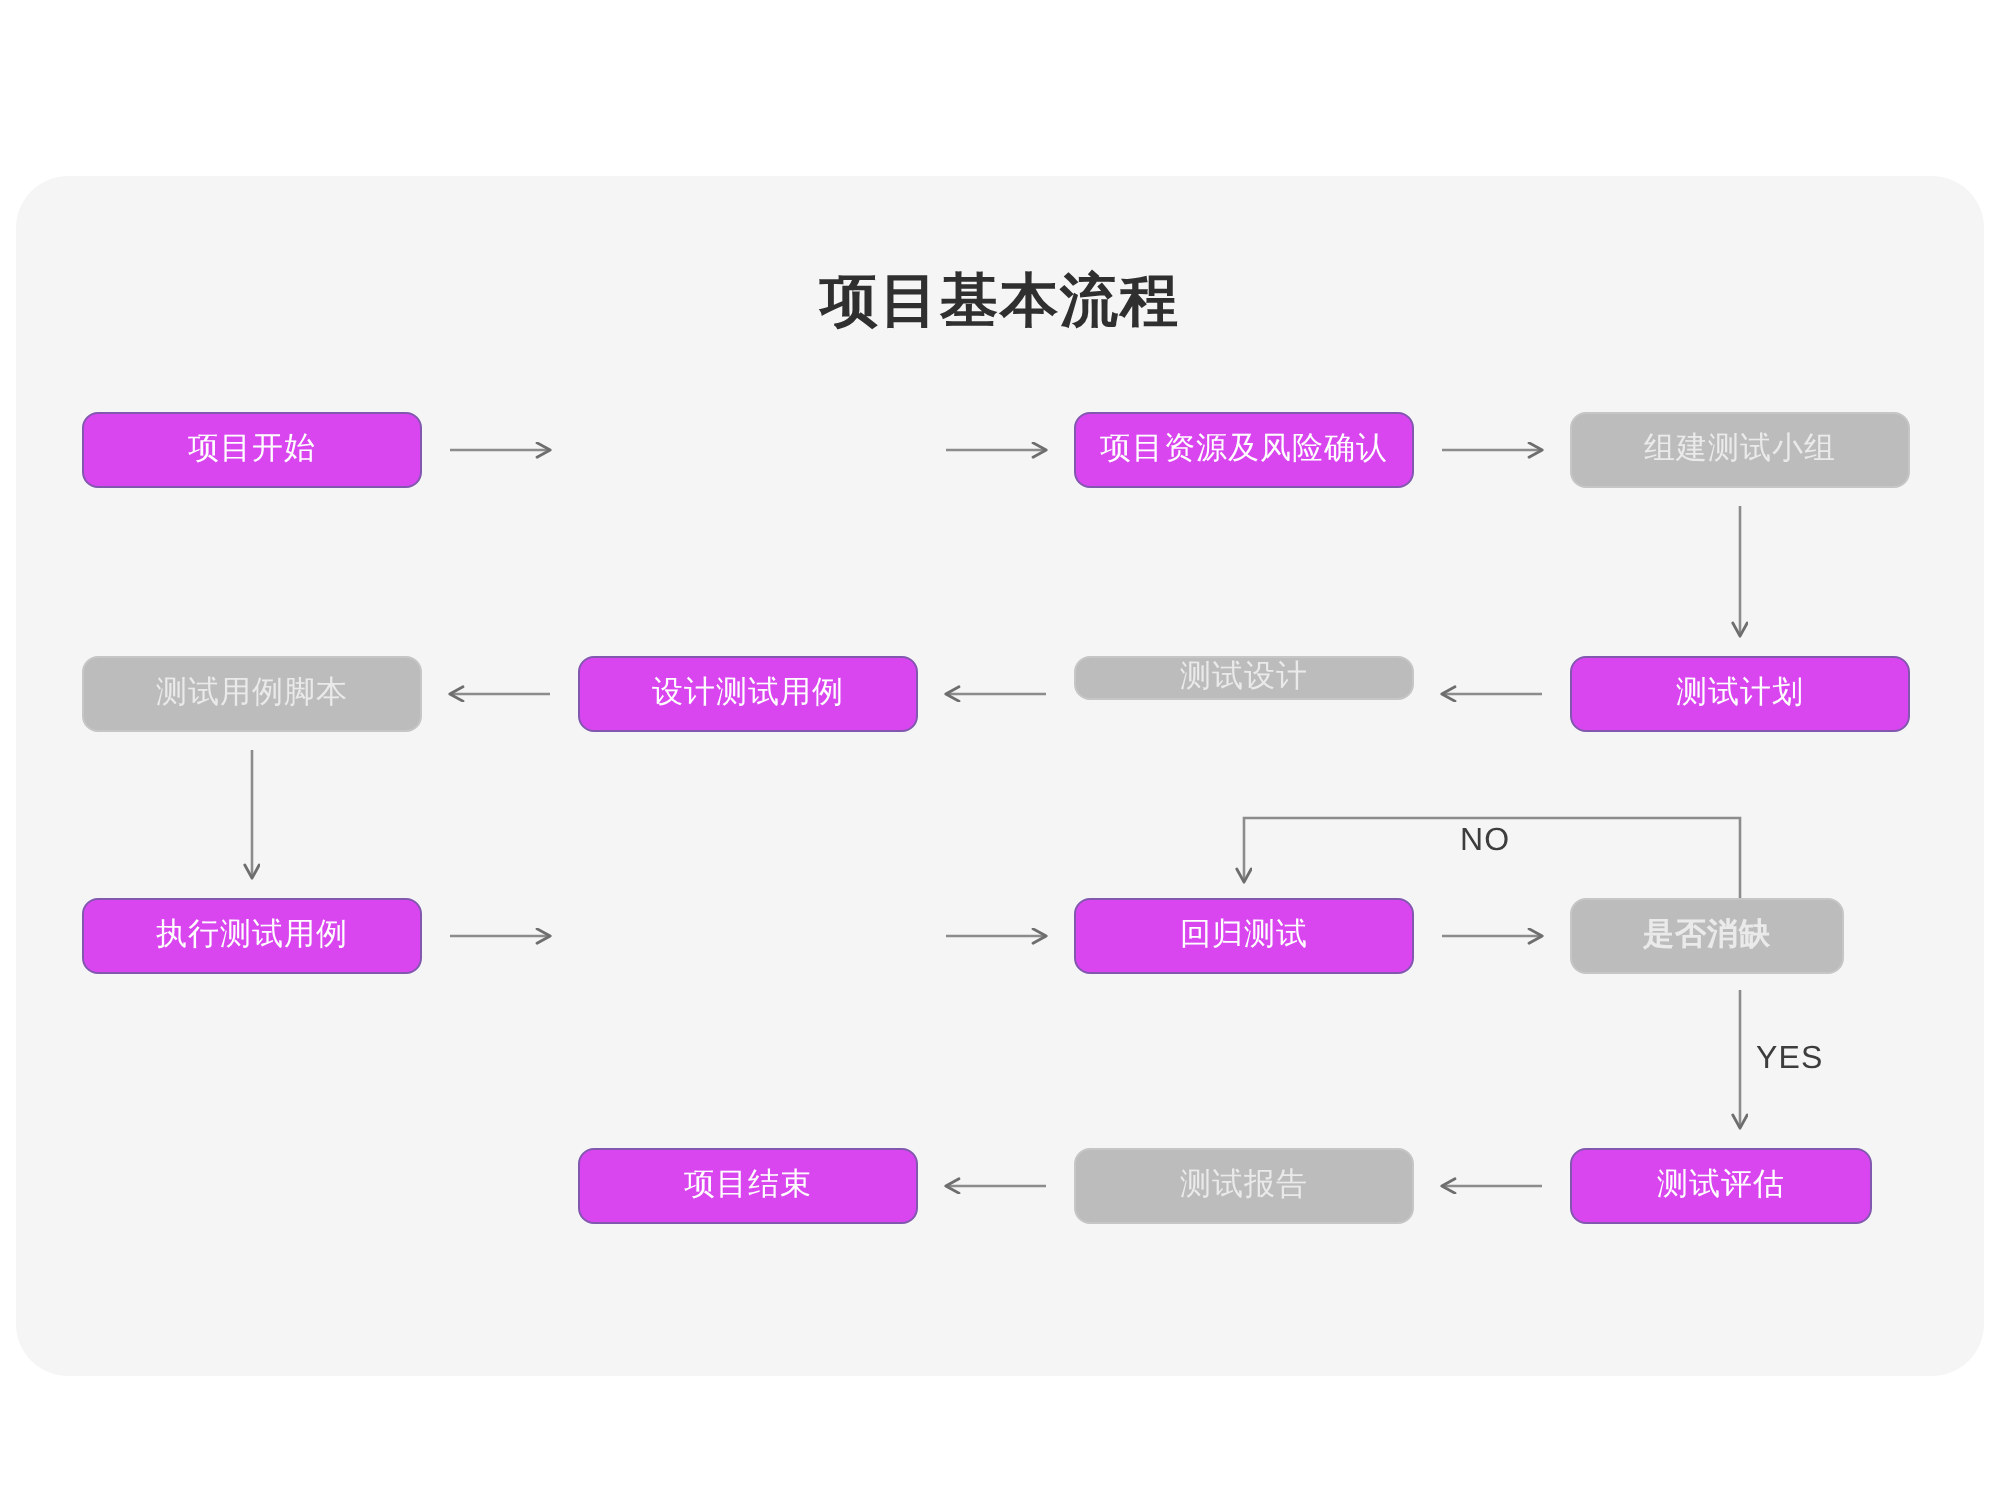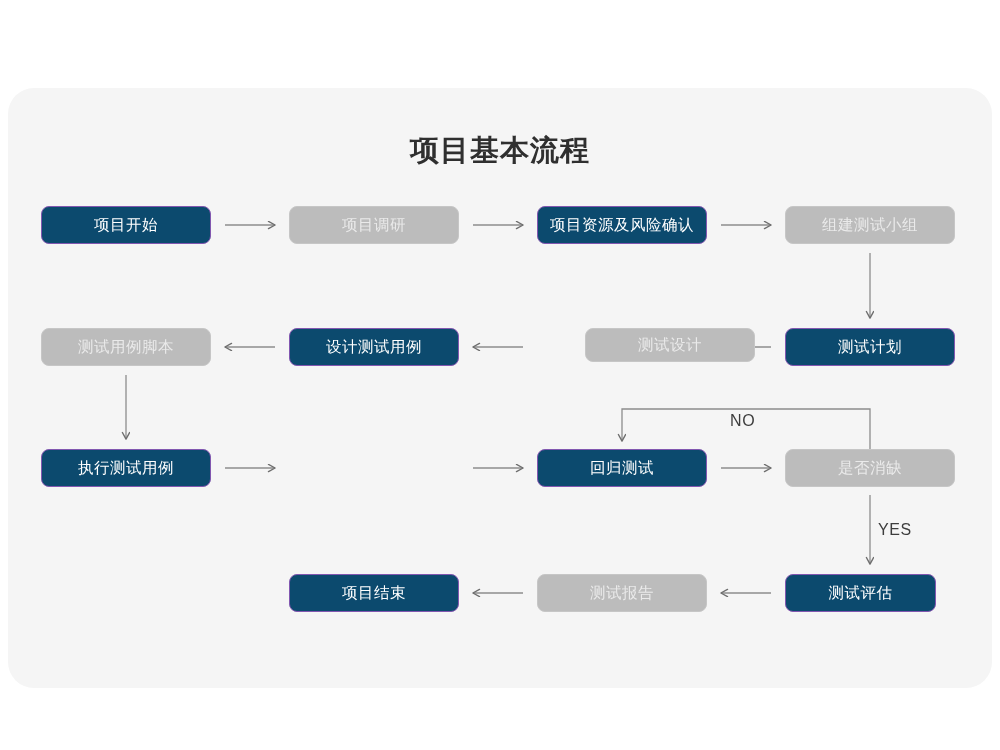--- a/index.html
+++ b/index.html
@@ -59,21 +59,21 @@
     justify-content: center;
     text-align: center;
     border-radius: 8px;
     font-size: 15.5px;
     line-height: 1.38;
     letter-spacing: 0.5px;
     white-space: pre-line;
     user-select: none;
   }
   .node.purple {
-    background: #0c4a6e;
+    background: #d946ef;
     border: 1.5px solid #8257b0;
     color: #ffffff;
   }
   .node.gray {
     background: #bcbcbc;
     border: 1.5px solid #c6c6c6;
     color: #eaeaea;
   }
 
   
@@ -121,32 +121,31 @@
       <path d="M870,449 L870,409 L622,409 L622,441"></path>
 
       <line x1="870" y1="495" x2="870" y2="564"></line>
 
       <line x1="771" y1="593" x2="721" y2="593"></line>
       <line x1="523" y1="593" x2="473" y2="593"></line>
     </g>
   </svg>
 
   <div class="node purple" style="left:41px;  top:206px; width:170px; height:38px;">项目开始</div>
-  <div class="node gray" style="left:289px; top:206px; width:170px; height:38px;">项目调研</div>
   <div class="node purple" style="left:537px; top:206px; width:170px; height:38px;">项目资源及风险确认</div>
   <div class="node gray" style="left:785px; top:206px; width:170px; height:38px;">组建测试小组</div>
 
   <div class="node gray" style="left:41px;  top:328px; width:170px; height:38px;">测试用例脚本</div>
   <div class="node purple" style="left:289px; top:328px; width:170px; height:38px;">设计测试用例</div>
-  <div class="node gray" style="left:537px; top:328px; width:170px; height:34px;margin-left:48px;">测试设计</div>
+  <div class="node gray" style="left:537px; top:328px; width:170px; height:22px;">测试设计</div>
   <div class="node purple" style="left:785px; top:328px; width:170px; height:38px;">测试计划</div>
 
   <div class="node purple" style="left:41px;  top:449px; width:170px; height:38px;">执行测试用例</div>
   <div class="node purple" style="left:537px; top:449px; width:170px; height:38px;">回归测试</div>
-  <div class="node gray" style="left:785px; top:449px; width:170px; height:38px;">是否消缺</div>
+  <div class="node gray" style="left:785px; top:449px; width:137px; height:38px;font-weight:bold;">是否消缺</div>
 
   <div class="node purple" style="left:289px; top:574px; width:170px; height:38px;">项目结束</div>
   <div class="node gray" style="left:537px; top:574px; width:170px; height:38px;">测试报告</div>
   <div class="node purple" style="left:785px; top:574px; width:151px; height:38px;">测试评估</div>
 
   <div class="edge-label" style="left:730px; top:412px;">NO</div>
   <div class="edge-label" style="left:878px; top:521px;">YES</div>
 
 </div>
 

